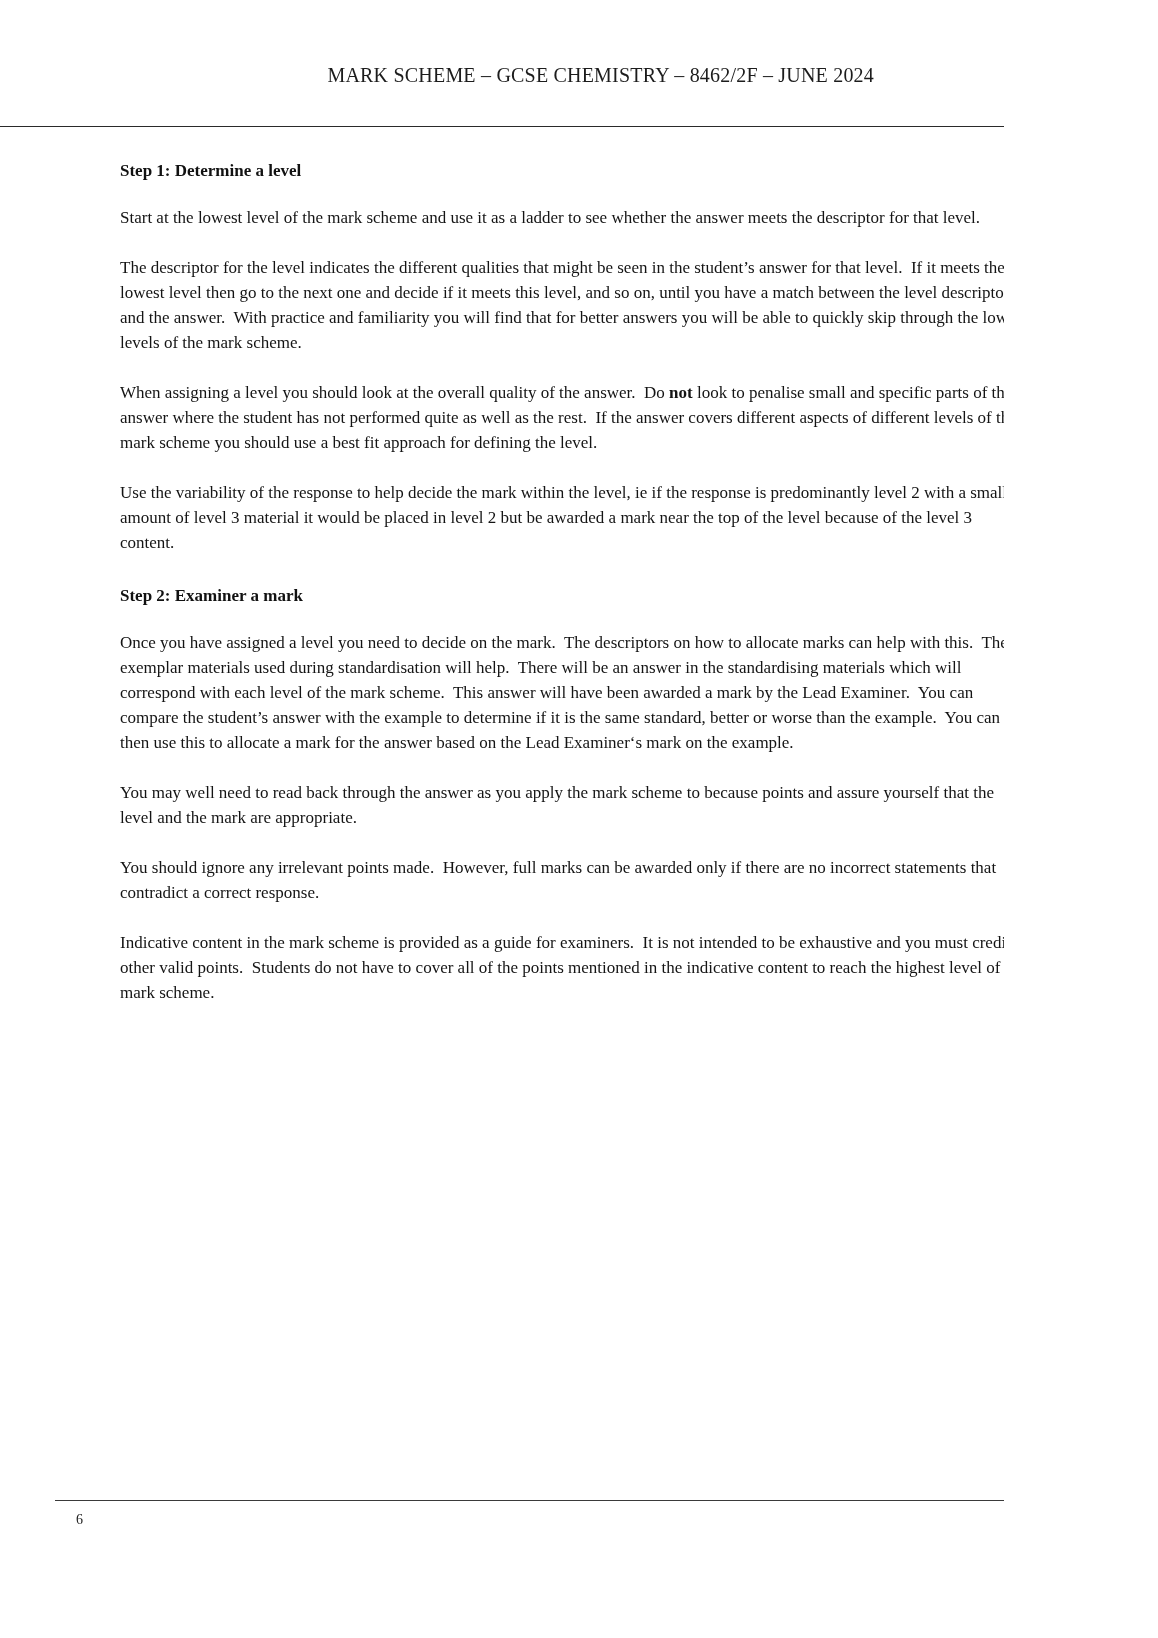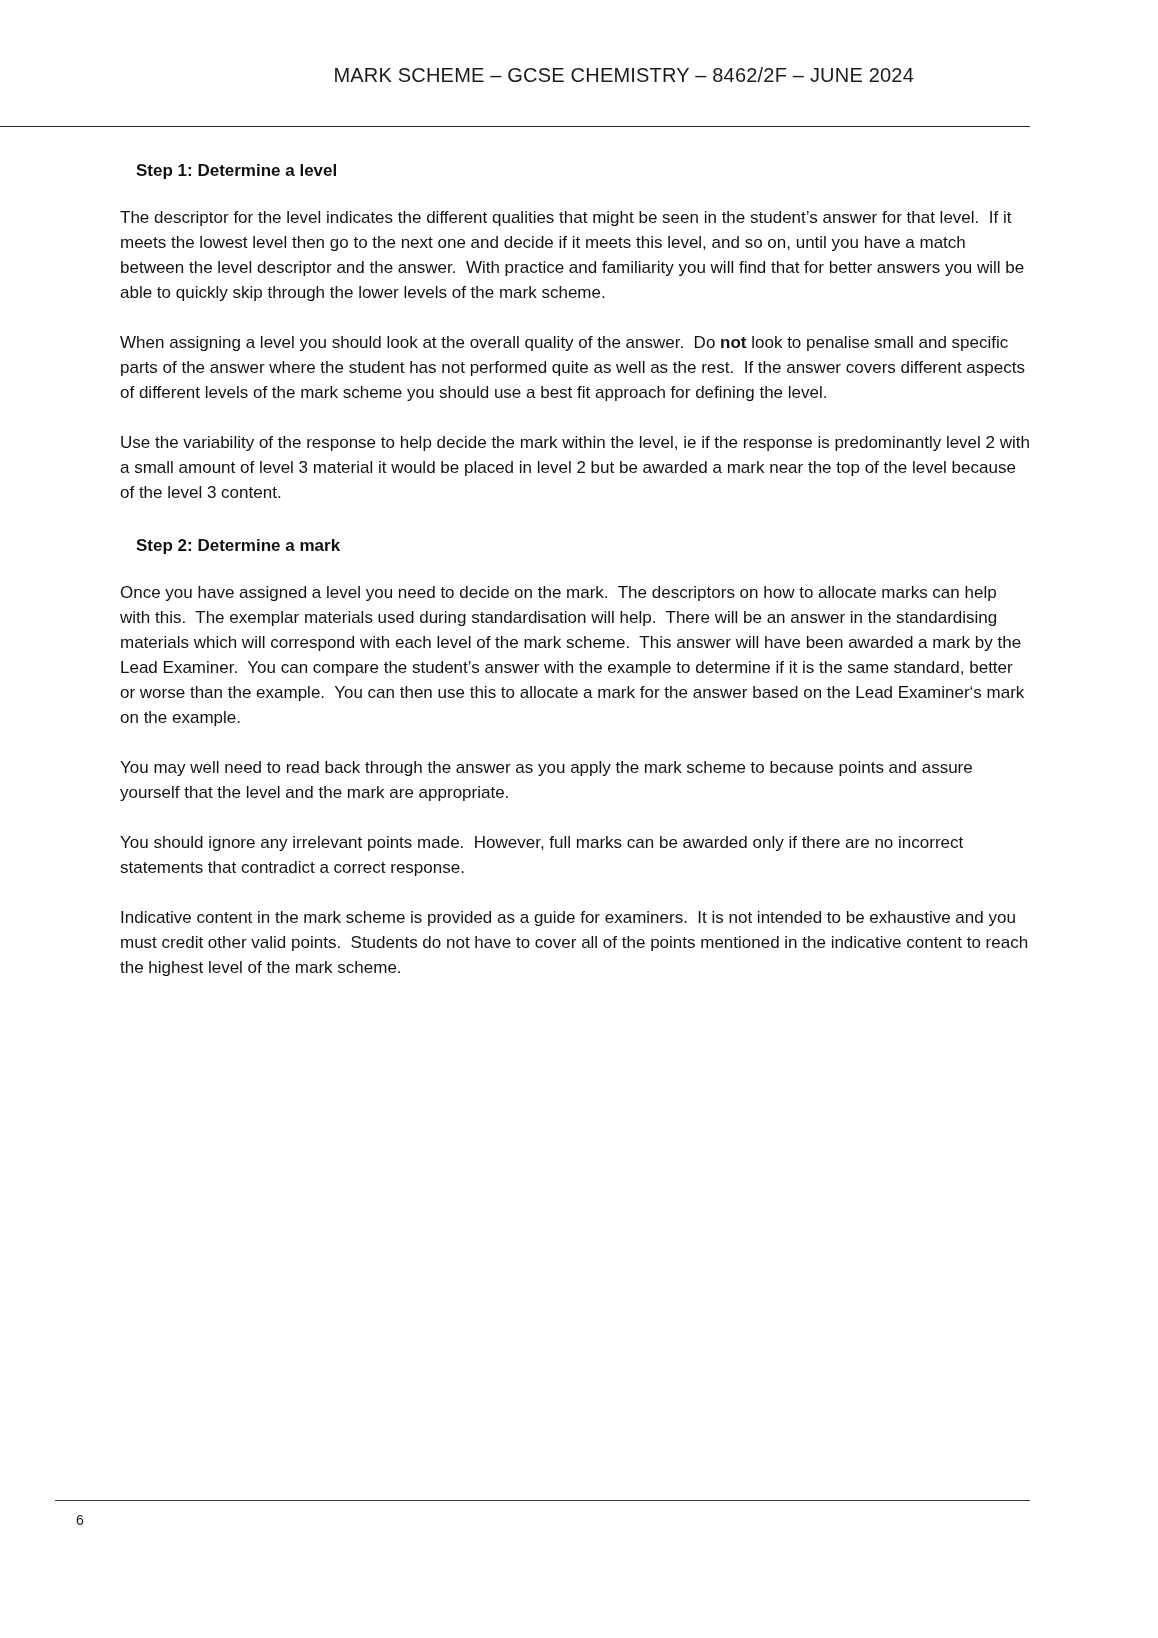--- a/index.html
+++ b/index.html
@@ -5,24 +5,23 @@
   html, body {
     margin: 0;
     padding: 0;
     background: #ffffff;
   }
   .page {
     position: relative;
     width: 1004px;
     height: 1638px;
     background: #ffffff;
-    font-family: Liberation Sans, sans-serif;
+    font-family: Liberation Serif, serif;
     color: #141414;
     overflow: hidden;
-    padding-left: 40px;
   }
   .header-title {
     position: absolute;
     top: 64px;
     left: 0;
     right: 130px;
     text-align: right;
     font-size: 20px;
     font-weight: 400;
     letter-spacing: 0.2px;
@@ -45,21 +44,21 @@
     line-height: 25px;
   }
   .content p {
     margin: 0 0 25px 0;
     white-space: pre-wrap;
   }
   .content h2 {
     font-size: 17px;
     line-height: 25px;
     font-weight: 700;
-    margin: 0 0 22px 16px;
+    margin: 0 0 22px 0;
     color: #111111;
   }
   .content h2.step2-heading {
     margin-top: 28px;
   }
   .bottom-rule {
     position: absolute;
     top: 1500px;
     left: 55px;
     width: 975px;
@@ -80,28 +79,29 @@
 <div class="page">
 
   <div class="header-title">MARK SCHEME – GCSE CHEMISTRY – 8462/2F – JUNE 2024</div>
 
   <div class="top-rule"></div>
 
   <div class="content">
 
     <h2>Step 1: Determine a level</h2>
 
+    <p>Start at the lowest level of the mark scheme and use it as a ladder to see whether the answer meets the descriptor for that level.</p>
 
     <p>The descriptor for the level indicates the different qualities that might be seen in the student’s answer for that level.  If it meets the lowest level then go to the next one and decide if it meets this level, and so on, until you have a match between the level descriptor and the answer.  With practice and familiarity you will find that for better answers you will be able to quickly skip through the lower levels of the mark scheme.</p>
 
     <p><span>When assigning a level you should look at the overall quality of the answer.  Do </span><strong>not</strong><span> look to penalise small and specific parts of the answer where the student has not performed quite as well as the rest.  If the answer covers different aspects of different levels of the mark scheme you should use a best fit approach for defining the level.</span></p>
 
     <p>Use the variability of the response to help decide the mark within the level, ie if the response is predominantly level 2 with a small amount of level 3 material it would be placed in level 2 but be awarded a mark near the top of the level because of the level 3 content.</p>
 
-    <h2 class="step2-heading">Step 2: Determine a mark</h2>
+    <h2 class="step2-heading">Step 2: Examiner a mark</h2>
 
     <p>Once you have assigned a level you need to decide on the mark.  The descriptors on how to allocate marks can help with this.  The exemplar materials used during standardisation will help.  There will be an answer in the standardising materials which will correspond with each level of the mark scheme.  This answer will have been awarded a mark by the Lead Examiner.  You can compare the student’s answer with the example to determine if it is the same standard, better or worse than the example.  You can then use this to allocate a mark for the answer based on the Lead Examiner‘s mark on the example.</p>
 
     <p>You may well need to read back through the answer as you apply the mark scheme to because points and assure yourself that the level and the mark are appropriate.</p>
 
     <p>You should ignore any irrelevant points made.  However, full marks can be awarded only if there are no incorrect statements that contradict a correct response.</p>
 
     <p>Indicative content in the mark scheme is provided as a guide for examiners.  It is not intended to be exhaustive and you must credit other valid points.  Students do not have to cover all of the points mentioned in the indicative content to reach the highest level of the mark scheme.</p>
 
 

